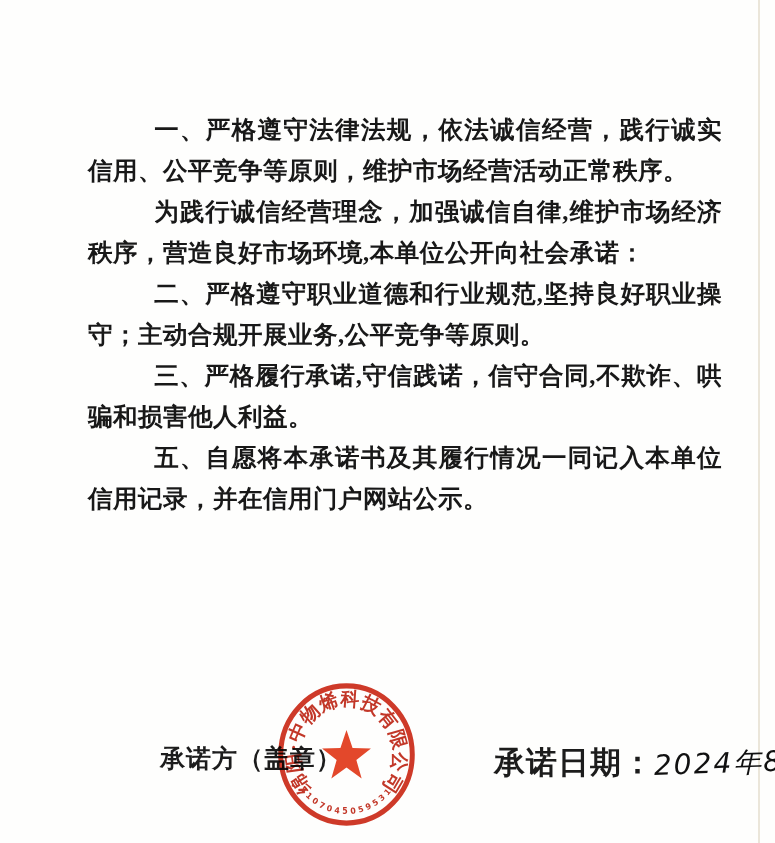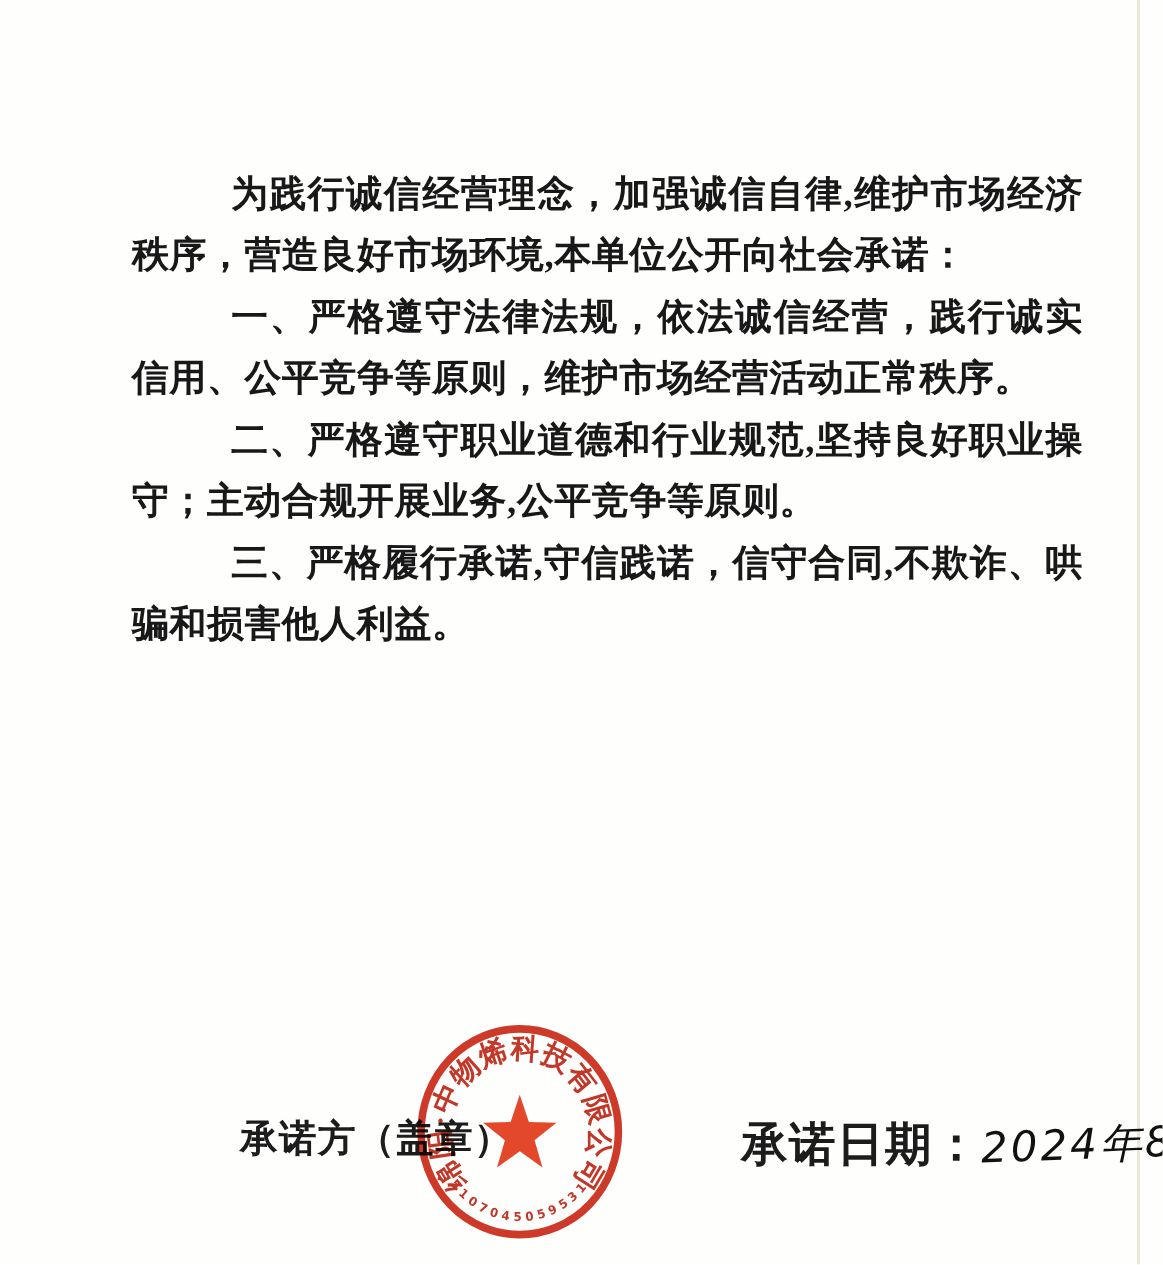--- a/index.html
+++ b/index.html
@@ -121,24 +121,25 @@
     font-family: "DejaVu Sans", sans-serif;
   }
 </style>
 </head>
 <body>
 
 <div class="page">
 
 
   <div class="doc-body">
+    <p>一、严格遵守法律法规，依法诚信经营，践行诚实信用、公平竞争等原则，维护市场经营活动正常秩序。</p>
     <p>为践行诚信经营理念，加强诚信自律,维护市场经济秩序，营造良好市场环境,本单位公开向社会承诺：</p>
-    <p>一、严格遵守法律法规，依法诚信经营，践行诚实信用、公平竞争等原则，维护市场经营活动正常秩序。</p>
     <p>二、严格遵守职业道德和行业规范,坚持良好职业操守；主动合规开展业务,公平竞争等原则。</p>
     <p>三、严格履行承诺,守信践诺，信守合同,不欺诈、哄骗和损害他人利益。</p>
+    <p>五、自愿将本承诺书及其履行情况一同记入本单位信用记录，并在信用门户网站公示。</p>
   </div>
 
   <div class="sign-row">
     <span class="signer-label">承诺方（盖章）</span>
     <span class="date-group">
       <span class="date-label">承诺日期：</span><span class="date-value">2024年8月27日</span>
     </span>
   </div>
 
   <svg class="seal" viewBox="0 0 200 200" preserveAspectRatio="none" xmlns="http://www.w3.org/2000/svg">

